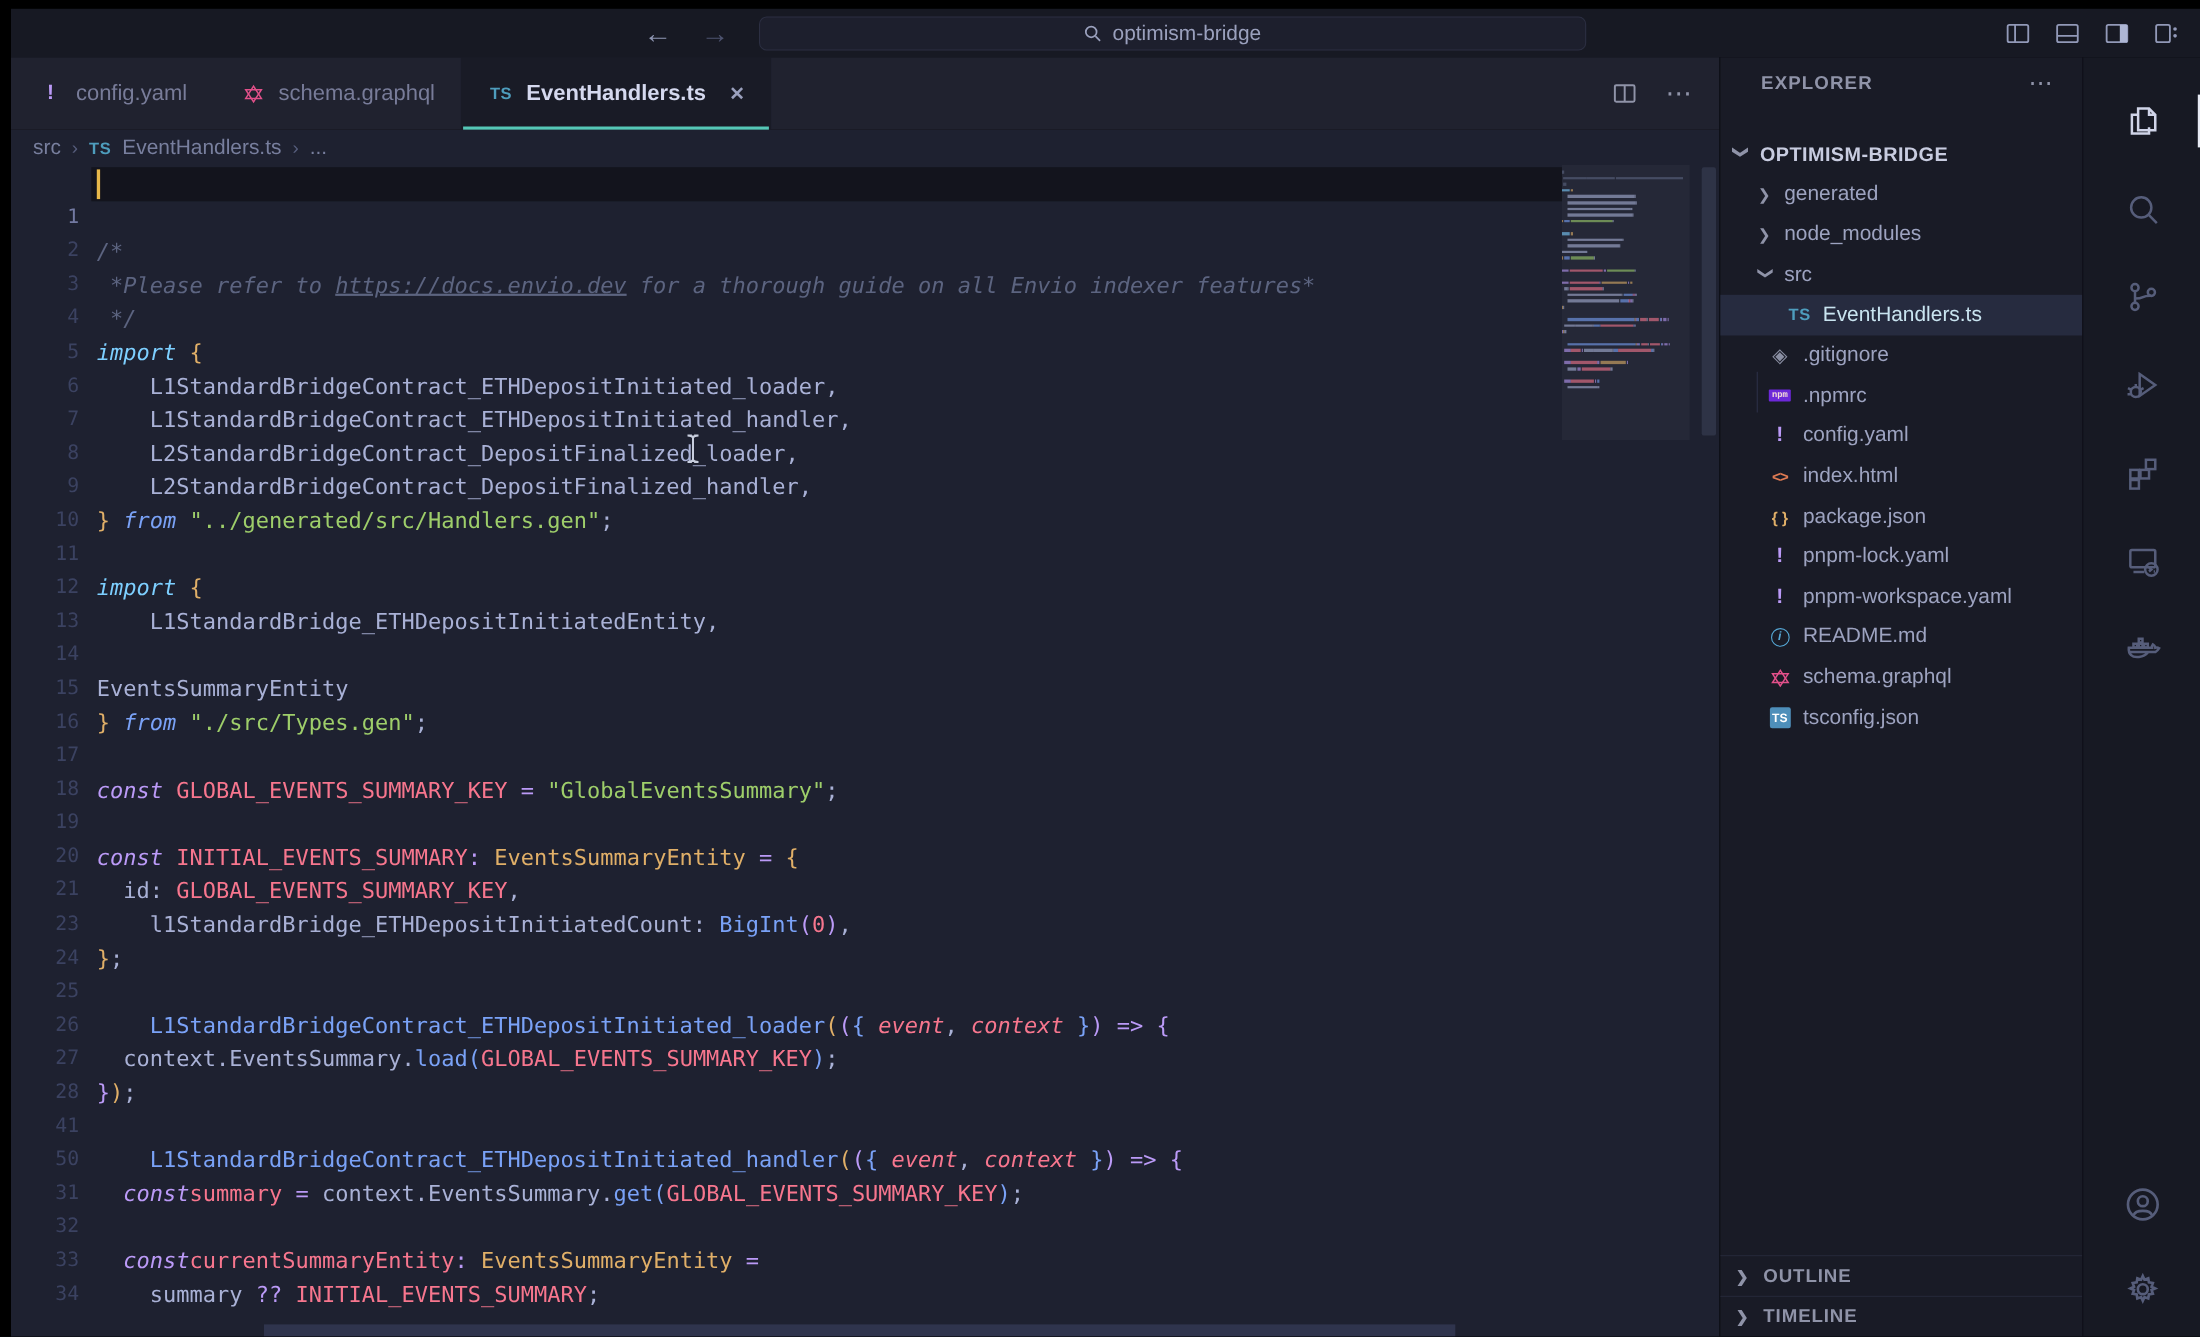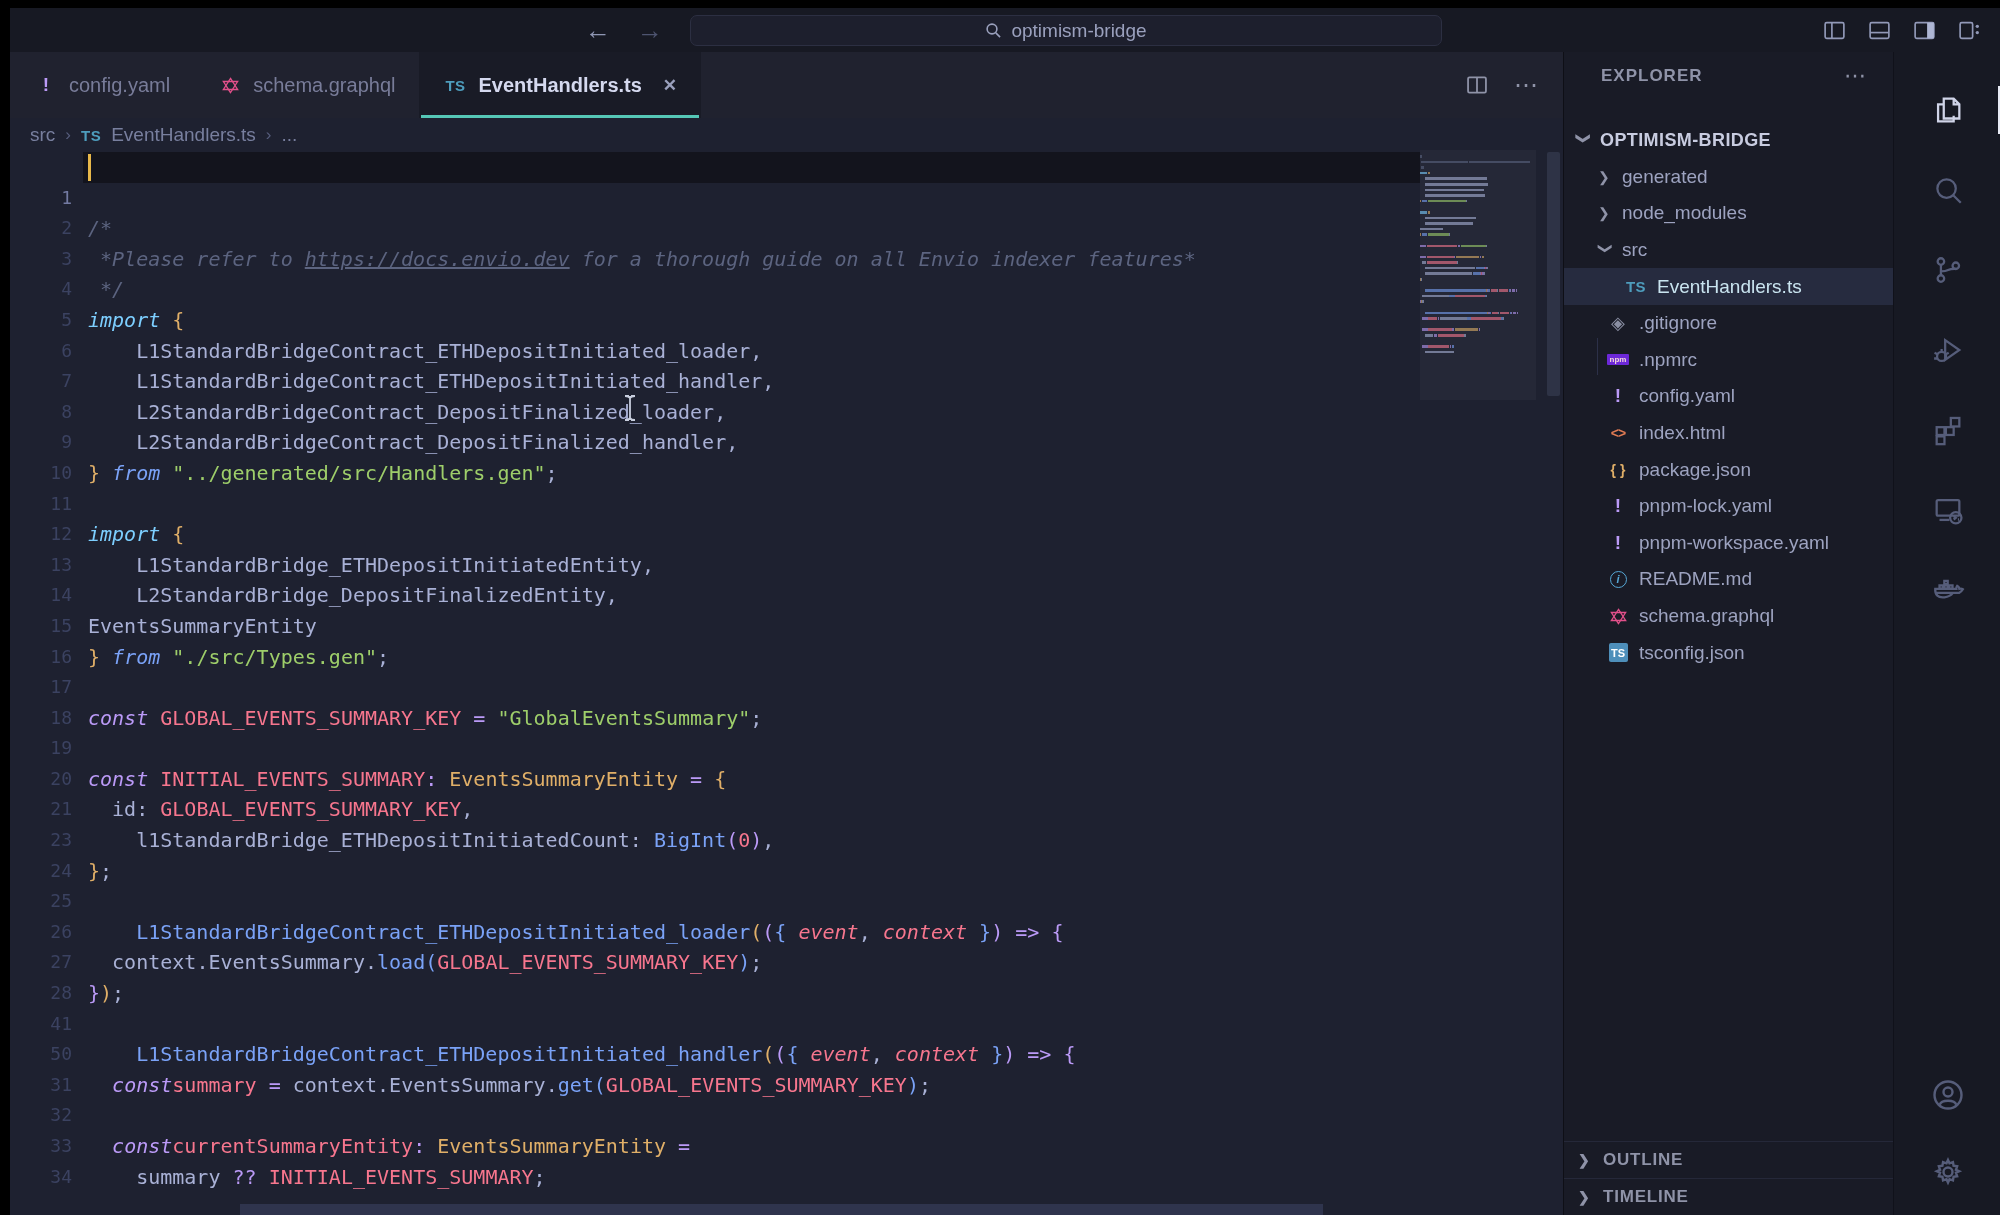--- a/index.html
+++ b/index.html
@@ -236,22 +236,20 @@
      <span class="ltxt"><span class="tk-imp">import</span><span class="tk-pn"> </span><span class="tk-br1">{</span>
      </span>
    </div>
         <div class="cline">
      <span class="ln">12</span>
      <span class="ltxt"><span class="tk-id">    L1StandardBridge_ETHDepositInitiatedEntity</span><span class="tk-pn">,</span>
      </span>
    </div>
         <div class="cline">
      <span class="ln">13</span>
-     <span class="ltxt"><span class="tk-id">    L2StandardBridge_DepositFinalizedEntity</span><span class="tk-pn">,</span>
-     </span>
    </div>
         <div class="cline">
      <span class="ln">14</span>
      <span class="ltxt"><span class="tk-id">EventsSummaryEntity</span>
      </span>
    </div>
         <div class="cline">
      <span class="ln">15</span>
      <span class="ltxt"><span class="tk-br1">}</span><span class="tk-pn"> </span><span class="tk-frm">from</span><span class="tk-pn"> </span><span class="tk-str">"./src/Types.gen"</span><span class="tk-pn">;</span>
      </span>
@@ -428,21 +426,21 @@
           <span>EventHandlers.ts</span>
           </div>
         <div class="trow  " style="padding-left:42px">
             <span class="ficon">
             <span style="color:#8a8fa3;font-size:18px;">◈</span>
           </span>
           <span>.gitignore</span>
           </div>
         <div class="trow  " style="padding-left:42px">
             <span class="ficon">
-            <span style="background:#6d28d9;color:#f4d9d9;font-size:8px;font-weight:bold;padding:1px 3px;border-radius:1px;">npm</span>
+            <span style="background:#6d28d9;color:#f4d9d9;font-size:8px;font-weight:bold;padding:1px 3px;border-radius:1px;font-family:Liberation Mono, monospace;">npm</span>
           </span>
           <span>.npmrc</span>
           </div>
         <div class="trow  " style="padding-left:42px">
             <span class="ficon">
             <span style="color:#bb9af7;font-weight:bold;font-size:19px;">!</span>
           </span>
           <span>config.yaml</span>
           </div>
         <div class="trow  " style="padding-left:42px">

